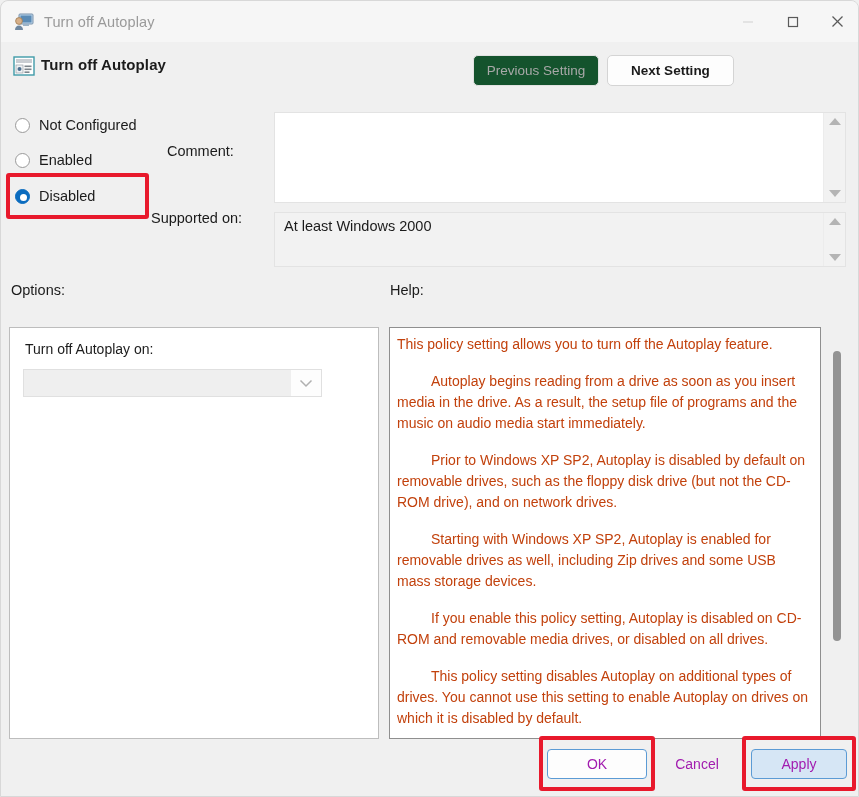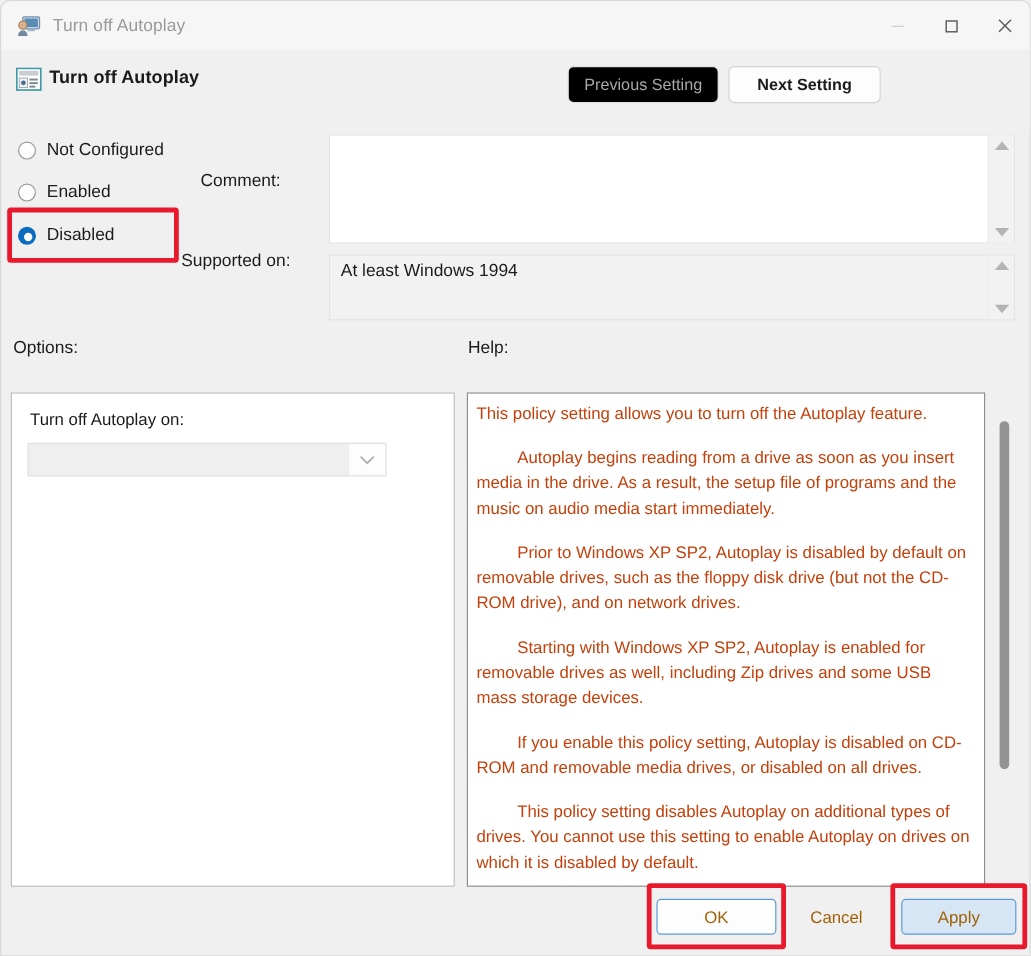--- a/index.html
+++ b/index.html
@@ -64,21 +64,21 @@
   .navbtn {
     position: absolute; top: 13px;
     height: 31px;
     border-radius: 5px;
     font-size: 13.5px;
     display: flex; align-items: center; justify-content: center;
     font-family: "Liberation Sans", sans-serif;
   }
   #prev-setting {
     left: 472px; width: 126px;
-    background: #000000;
+    background: #14532d;
     border: 1px solid #e2e2e2;
     color: #a8a8a8;
   }
   #next-setting {
     left: 606px; width: 127px;
     background: #fdfdfd;
     border: 1px solid #d4d4d4;
     color: #1b1b1b; font-weight: 600;
   }
 
@@ -238,21 +238,21 @@
   }
 
   
   .footbtn {
     position: absolute; top: 748px;
     height: 30px;
     border-radius: 4px;
     font-size: 14px;
     display: flex; align-items: center; justify-content: center;
     font-family: "Liberation Sans", sans-serif;
-    color: #a16207;
+    color: #a21caf;
   }
   #btn-ok {
     left: 546px; width: 100px;
     background: #fdfdfd;
     border: 1.5px solid #5b9bd5;
   }
   #btn-cancel {
     left: 655px; width: 82px;
     background: #f0f0f0;
     border: 1px solid transparent;
@@ -334,21 +334,21 @@
   <div id="comment-box">
     <div id="comment-text"></div>
     <div class="vscroll-arrows">
       <span class="arrow-up"></span>
       <span class="arrow-dn"></span>
     </div>
   </div>
 
   <div id="supported-label">Supported on:</div>
   <div id="supported-box">
-    <div id="supported-text">At least Windows 1994</div>
+    <div id="supported-text">At least Windows 2000</div>
     <div class="vscroll-arrows">
       <span class="arrow-up"></span>
       <span class="arrow-dn"></span>
     </div>
   </div>
 
   <div id="options-label">Options:</div>
   <div id="help-label">Help:</div>
 
   <div id="options-panel">

